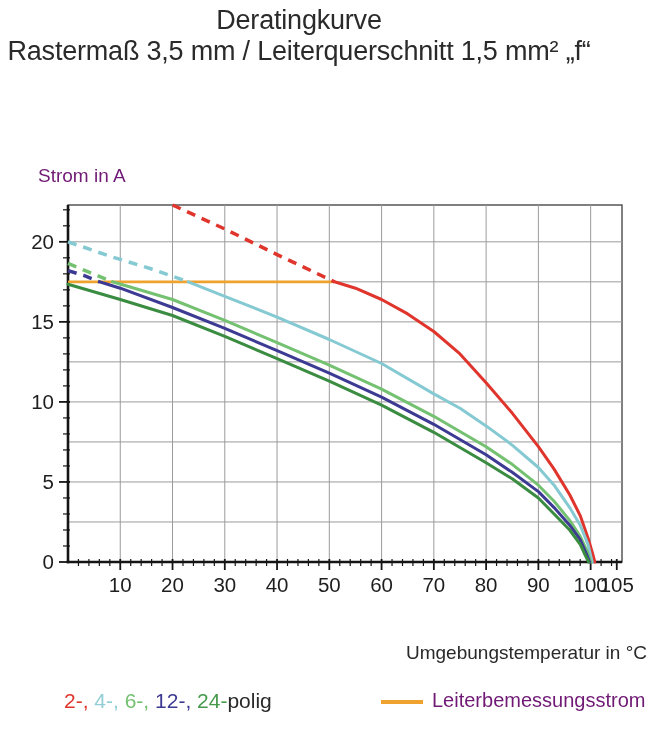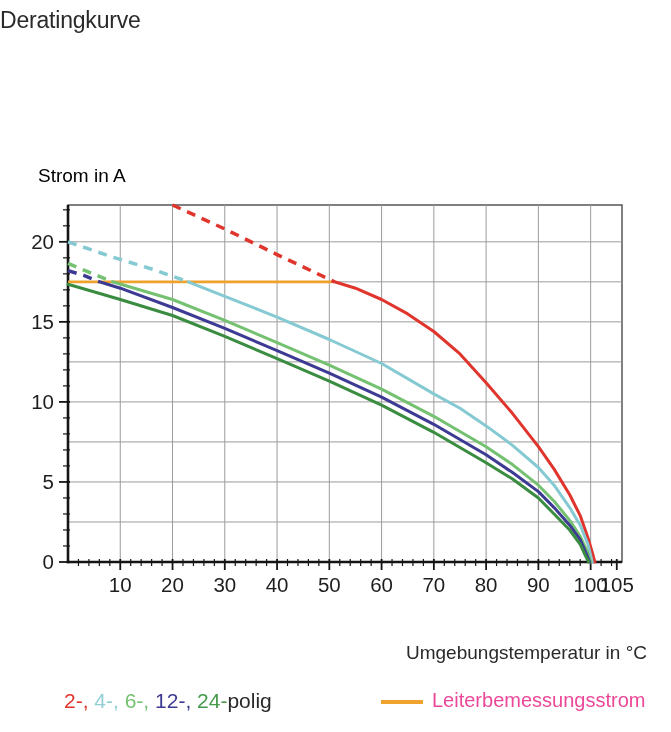--- a/index.html
+++ b/index.html
@@ -1,34 +1,35 @@
 <!DOCTYPE html>
 <html><head>
 <meta charset="utf-8">
 <style>
   html,body{margin:0;padding:0;background:#ffffff;}
   body{width:671px;height:732px;position:relative;overflow:hidden;
        font-family:"Liberation Sans", sans-serif;color:#2b2b2b;}
-  .title-block{position:absolute;top:5px;left:0;width:598px;
-               font-size:23px;line-height:31px;color:#2a2a2a;letter-spacing:-0.2px;}
-  .y-axis-label{position:absolute;top:165px;left:38px;font-size:19px;color:#000000;}
+  .title-block{position:absolute;top:5px;left:0;width:598px;text-align:center;
+               font-size:27px;line-height:31px;color:#2a2a2a;letter-spacing:-0.2px;}
+  .y-axis-label{position:absolute;top:165px;left:38px;font-size:19px;color:#701a75;}
   .chart-wrap{position:absolute;top:190px;left:0;width:671px;height:422px;}
   .x-axis-label{position:absolute;top:625px;right:24px;font-size:19px;color:#2a2a2a;margin-top:17px;}
   .legend-row{position:absolute;top:689px;left:0;width:531px;height:30px;font-size:21px;}
   .pole-legend{position:absolute;left:64px;top:0;white-space:nowrap;}
   .rated-legend{position:absolute;left:381px;top:0;display:flex;align-items:center;}
   .rated-swatch{width:42px;height:4px;margin-right:9px;margin-top:2px;}
-  .rated-label{font-size:20px;color:#ec4899;}
+  .rated-label{font-size:20px;color:#701a75;}
   svg text{font-family:"Liberation Sans", sans-serif;}
 </style>
 </head>
 <body>
 
 <div class="title-block">
   <div>Deratingkurve</div>
+  <div>Rastermaß 3,5 mm / Leiterquerschnitt 1,5 mm² „f“</div>
 </div>
 
 <div class="y-axis-label">Strom in A</div>
 
 <div class="chart-wrap">
   <svg width="671" height="422" viewBox="0 0 671 422">
       <rect x="68" y="15" width="554" height="357" fill="none" stroke="#4a4a4a" stroke-width="1.4"></rect>
       <line x1="120.26415094339623" y1="15" x2="120.26415094339623" y2="372" stroke="#9b9b9b" stroke-width="1"></line>
       <line x1="172.52830188679246" y1="15" x2="172.52830188679246" y2="372" stroke="#9b9b9b" stroke-width="1"></line>
       <line x1="224.79245283018867" y1="15" x2="224.79245283018867" y2="372" stroke="#9b9b9b" stroke-width="1"></line>

